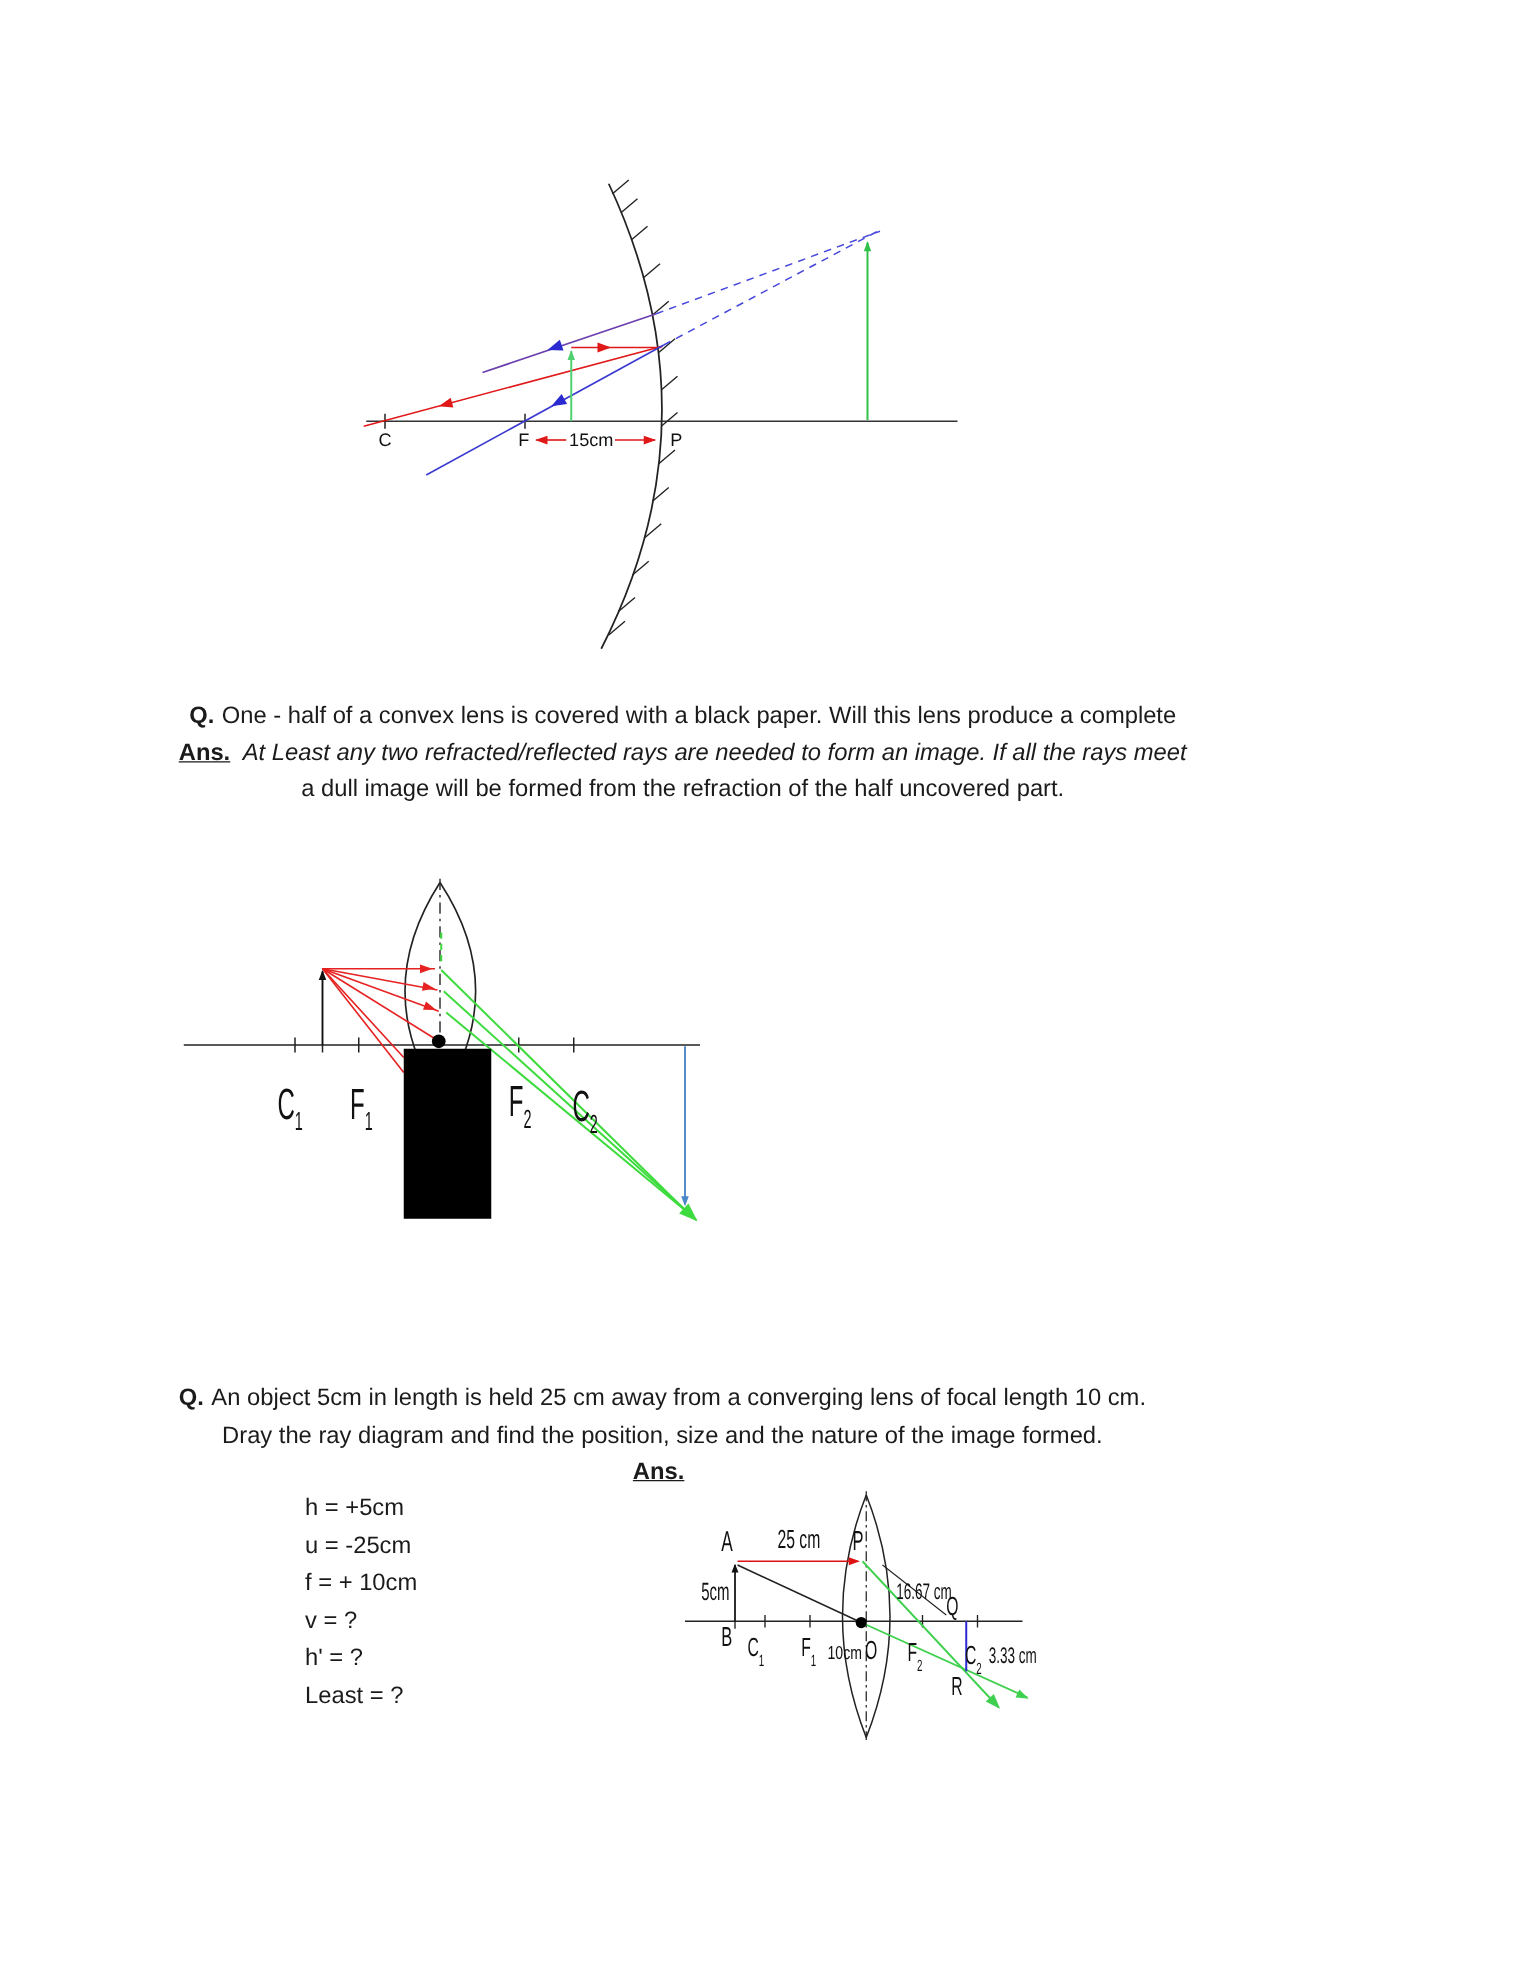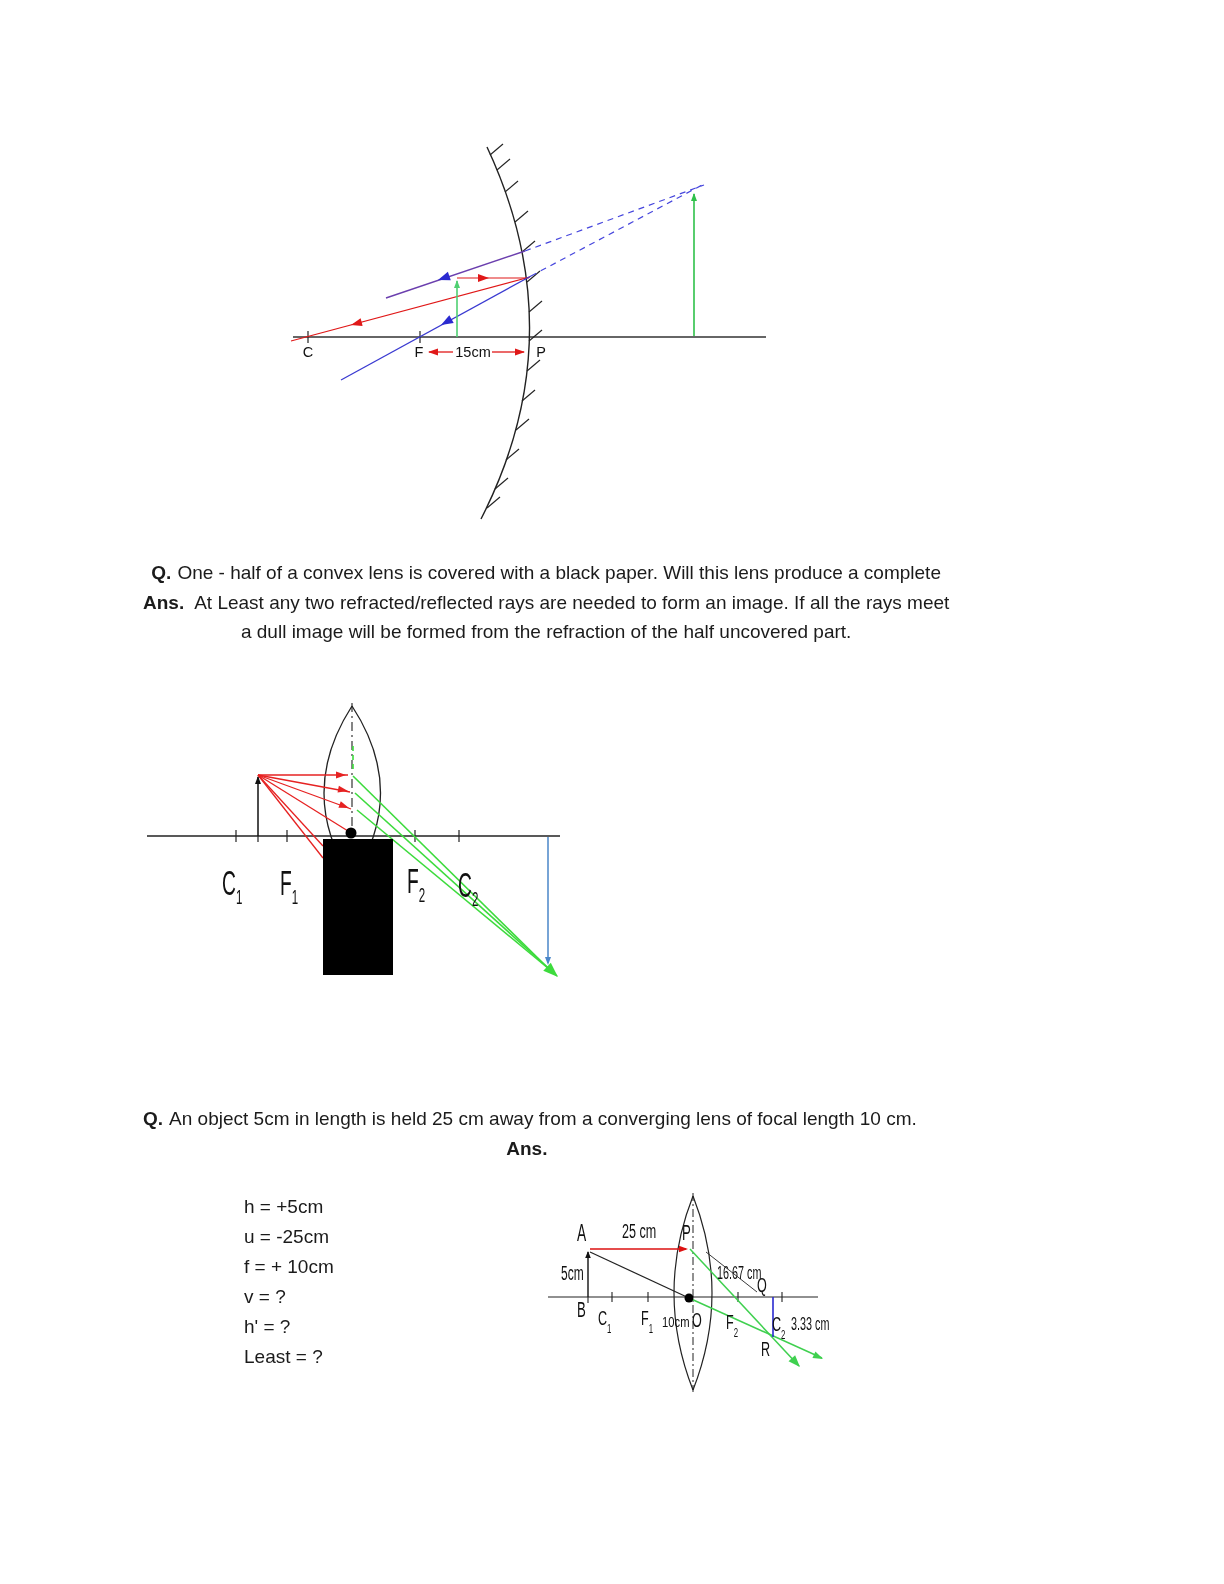--- a/index.html
+++ b/index.html
@@ -1,22 +1,22 @@
 <!DOCTYPE html>
 <html><head>
 <meta charset="utf-8">
 <style>
   html,body{margin:0;padding:0;background:#ffffff;}
   .page{position:relative;width:1224px;height:1584px;background:#fff;overflow:hidden;
         font-family:"Liberation Sans",sans-serif;color:#1b1b1b;}
   .tblock{position:absolute;font-size:19px;line-height:29.5px;white-space:nowrap;text-align:center;}
   .tline{height:29.5px;}
   .b{font-weight:700;margin-right:6px;}
-  .u{}
-  .sp2{margin-left:4px;}
+  .u{text-decoration:underline;}
+  .sp2{margin-left:4px;font-style:italic;}
   .vblock{position:absolute;font-size:19px;line-height:30px;white-space:nowrap;margin-left:29px;}
   svg{position:absolute;overflow:visible;}
   svg text{font-family:"Liberation Sans",sans-serif;fill:#111;}
 </style>
 </head>
 <body>
 
 <div class="page">
 
   <svg style="left:270px;top:135px" width="510" height="400" viewBox="270 135 510 400">
@@ -132,20 +132,21 @@
     <rect x="323" y="839" width="70" height="136" fill="#000"></rect>
     <text transform="translate(222,895) scale(0.55,1)" font-size="35"><tspan>C</tspan><tspan dy="9" font-size="21">1</tspan></text>
     <text transform="translate(280,895) scale(0.55,1)" font-size="35"><tspan>F</tspan><tspan dy="9" font-size="21">1</tspan></text>
     <text transform="translate(407,893) scale(0.55,1)" font-size="35"><tspan>F</tspan><tspan dy="9" font-size="21">2</tspan></text>
     <text transform="translate(458,897) scale(0.55,1)" font-size="35"><tspan>C</tspan><tspan dy="9" font-size="21">2</tspan></text>
   </svg>
 
 
   <div class="tblock" style="left:143px;top:1104px">
     <div class="tline"><span class="b">Q.</span><span>An object 5cm in length is held 25 cm away from a converging lens of focal length 10 cm.</span></div>
+    <div class="tline">Dray the ray diagram and find the position, size and the nature of the image formed.</div>
     <div class="tline"><span class="b u">Ans.</span></div>
   </div>
 
   <div class="vblock" style="left:215px;top:1192px">
     <div>h = +5cm</div>
     <div>u = -25cm</div>
     <div>f = + 10cm</div>
     <div>v = ?</div>
     <div>h' = ?</div>
     <div>Least = ?</div>

